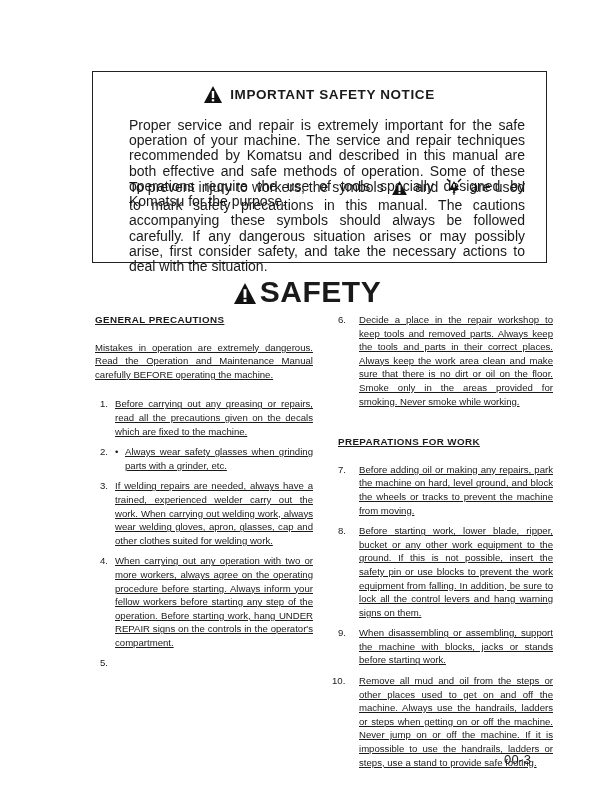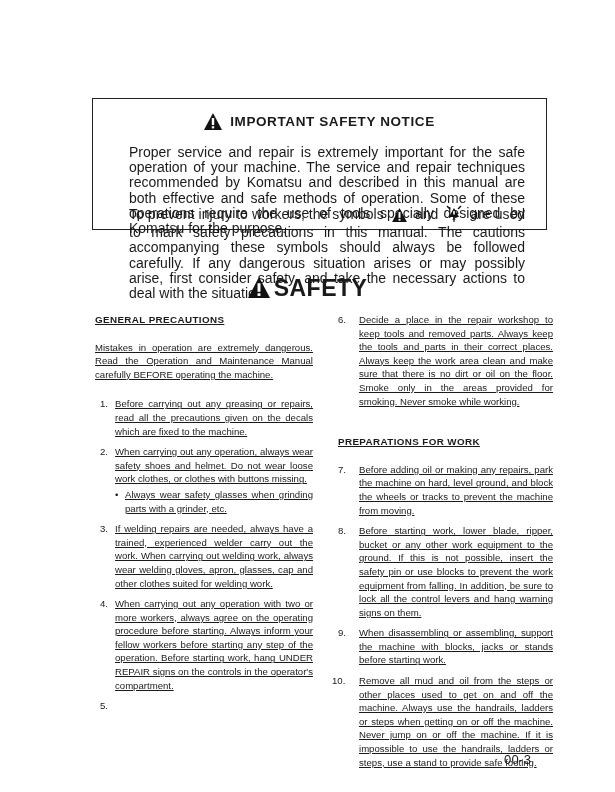--- a/index.html
+++ b/index.html
@@ -1,31 +1,31 @@
 <!DOCTYPE html>
 <html><head>
 <meta charset="utf-8">
 <style>
   html, body { margin: 0; padding: 0; background: #ffffff; }
   body { width: 615px; height: 792px; position: relative; overflow: hidden;
          font-family: "Liberation Sans", sans-serif; color: #1a1a1a; }
 
-  .notice-box { position: absolute; left: 92px; top: 71px; width: 455px; height: 132px;
-                border: 1.5px solid #222; box-sizing: border-box; margin-top: 27px; }
+  .notice-box { position: absolute; left: 92px; top: 71px; width: 455px; height: 192px;
+                border: 1.5px solid #222; box-sizing: border-box; }
   .notice-title { position: absolute; left: 0; right: 0; top: 14px; text-align: center;
                   font-weight: bold; font-size: 13.5px; letter-spacing: 0.6px; }
   .notice-title .warn { display: inline-block; vertical-align: -4px; margin-right: 8px; }
   .notice-p { position: absolute; left: 36px; width: 396px; font-size: 14px; line-height: 15.2px;
               text-align: justify; margin: 0; }
   .notice-p1 { top: 46px; }
   .notice-p2 { top: 106px; }
   .sym { display: inline-block; vertical-align: -3px; margin: 0 4px; }
 
   .safety-heading { position: absolute; left: 0; width: 615px; top: 275px; text-align: center;
-                    font-weight: bold; font-size: 23px; letter-spacing: 0.5px; }
+                    font-weight: bold; font-size: 30px; letter-spacing: 0.5px; }
   .safety-heading .warn { display: inline-block; vertical-align: -2px; margin-right: 4px; }
 
   .col { position: absolute; font-size: 9.6px; line-height: 13.6px; text-decoration: underline; }
   .col-left { left: 95px; top: 313px; width: 218px; }
   .col-right { left: 338px; top: 313px; width: 215px; }
 
   .sec-head { font-weight: bold; font-size: 9.8px; letter-spacing: 0.4px; margin: 0 0 14px 0; }
   .intro { text-align: justify; margin: 0 0 16px 0; }
   .item { position: relative; padding-left: 20px; margin: 0 0 7px 0; text-align: justify; }
   .item .num { position: absolute; left: 5px; top: 0; }
@@ -89,21 +89,20 @@
 <div class="col col-left">
   <div class="sec-head">GENERAL PRECAUTIONS</div>
   <p class="intro">Mistakes in operation are extremely dangerous. Read the Operation and Maintenance Manual carefully BEFORE operating the machine.</p>
 
   <div class="item">
     <span class="num">1.</span>
     <span>Before carrying out any greasing or repairs, read all the precautions given on the decals which are fixed to the machine.</span>
   </div>
   <div class="item">
     <span class="num">2.</span>
-    <span>When carrying out any operation, always wear safety shoes and helmet. Do not wear loose work clothes, or clothes with buttons missing.</span>
     <div class="bullet">Always wear safety glasses when grinding parts with a grinder, etc.</div>
   </div>
   <div class="item">
     <span class="num">3.</span>
     <span>If welding repairs are needed, always have a trained, experienced welder carry out the work. When carrying out welding work, always wear welding gloves, apron, glasses, cap and other clothes suited for welding work.</span>
   </div>
   <div class="item">
     <span class="num">4.</span>
     <span>When carrying out any operation with two or more workers, always agree on the operating procedure before starting. Always inform your fellow workers before starting any step of the operation. Before starting work, hang UNDER REPAIR signs on the controls in the operator's compartment.</span>
   </div>

